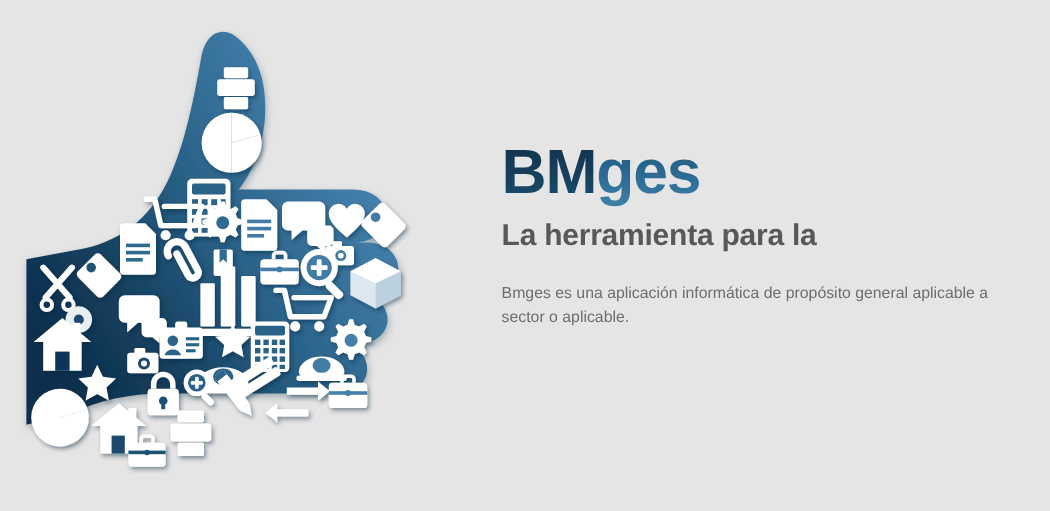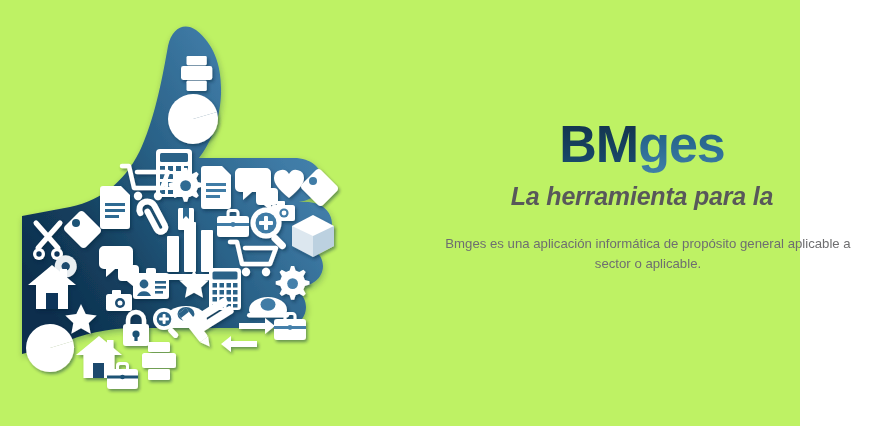--- a/index.html
+++ b/index.html
@@ -9,24 +9,23 @@
   }
   body {
     width: 875px;
     height: 426px;
     overflow: hidden;
     font-family: "Liberation Sans", sans-serif;
     position: relative;
   }
   #page {
     position: relative;
-    width: 800px;
+    width: 875px;
     height: 426px;
-    background: #bef264;
-    text-align: center;
+    background: #e5e5e5;
   }
 
   
   #hero-graphic {
     position: absolute;
     left: 8px;
     top: 18px;
     width: 360px;
     height: 380px;
   }
@@ -69,24 +68,23 @@
     margin: 10px 0 0 0;
     font-size: 25px;
     line-height: 1.28;
     font-weight: bold;
     color: #58585a;
     letter-spacing: -0.2px;
   }
   #tagline .tl-line {
     display: block;
     white-space: nowrap;
-    font-style: italic;
   }
   #description {
-    margin: 22px 0 0 12px;
+    margin: 22px 0 0 0;
     font-size: 13.2px;
     line-height: 1.55;
     color: #6e6e70;
     font-weight: normal;
   }
   #description .ds-line {
     display: block;
     white-space: nowrap;
   }
 </style>

